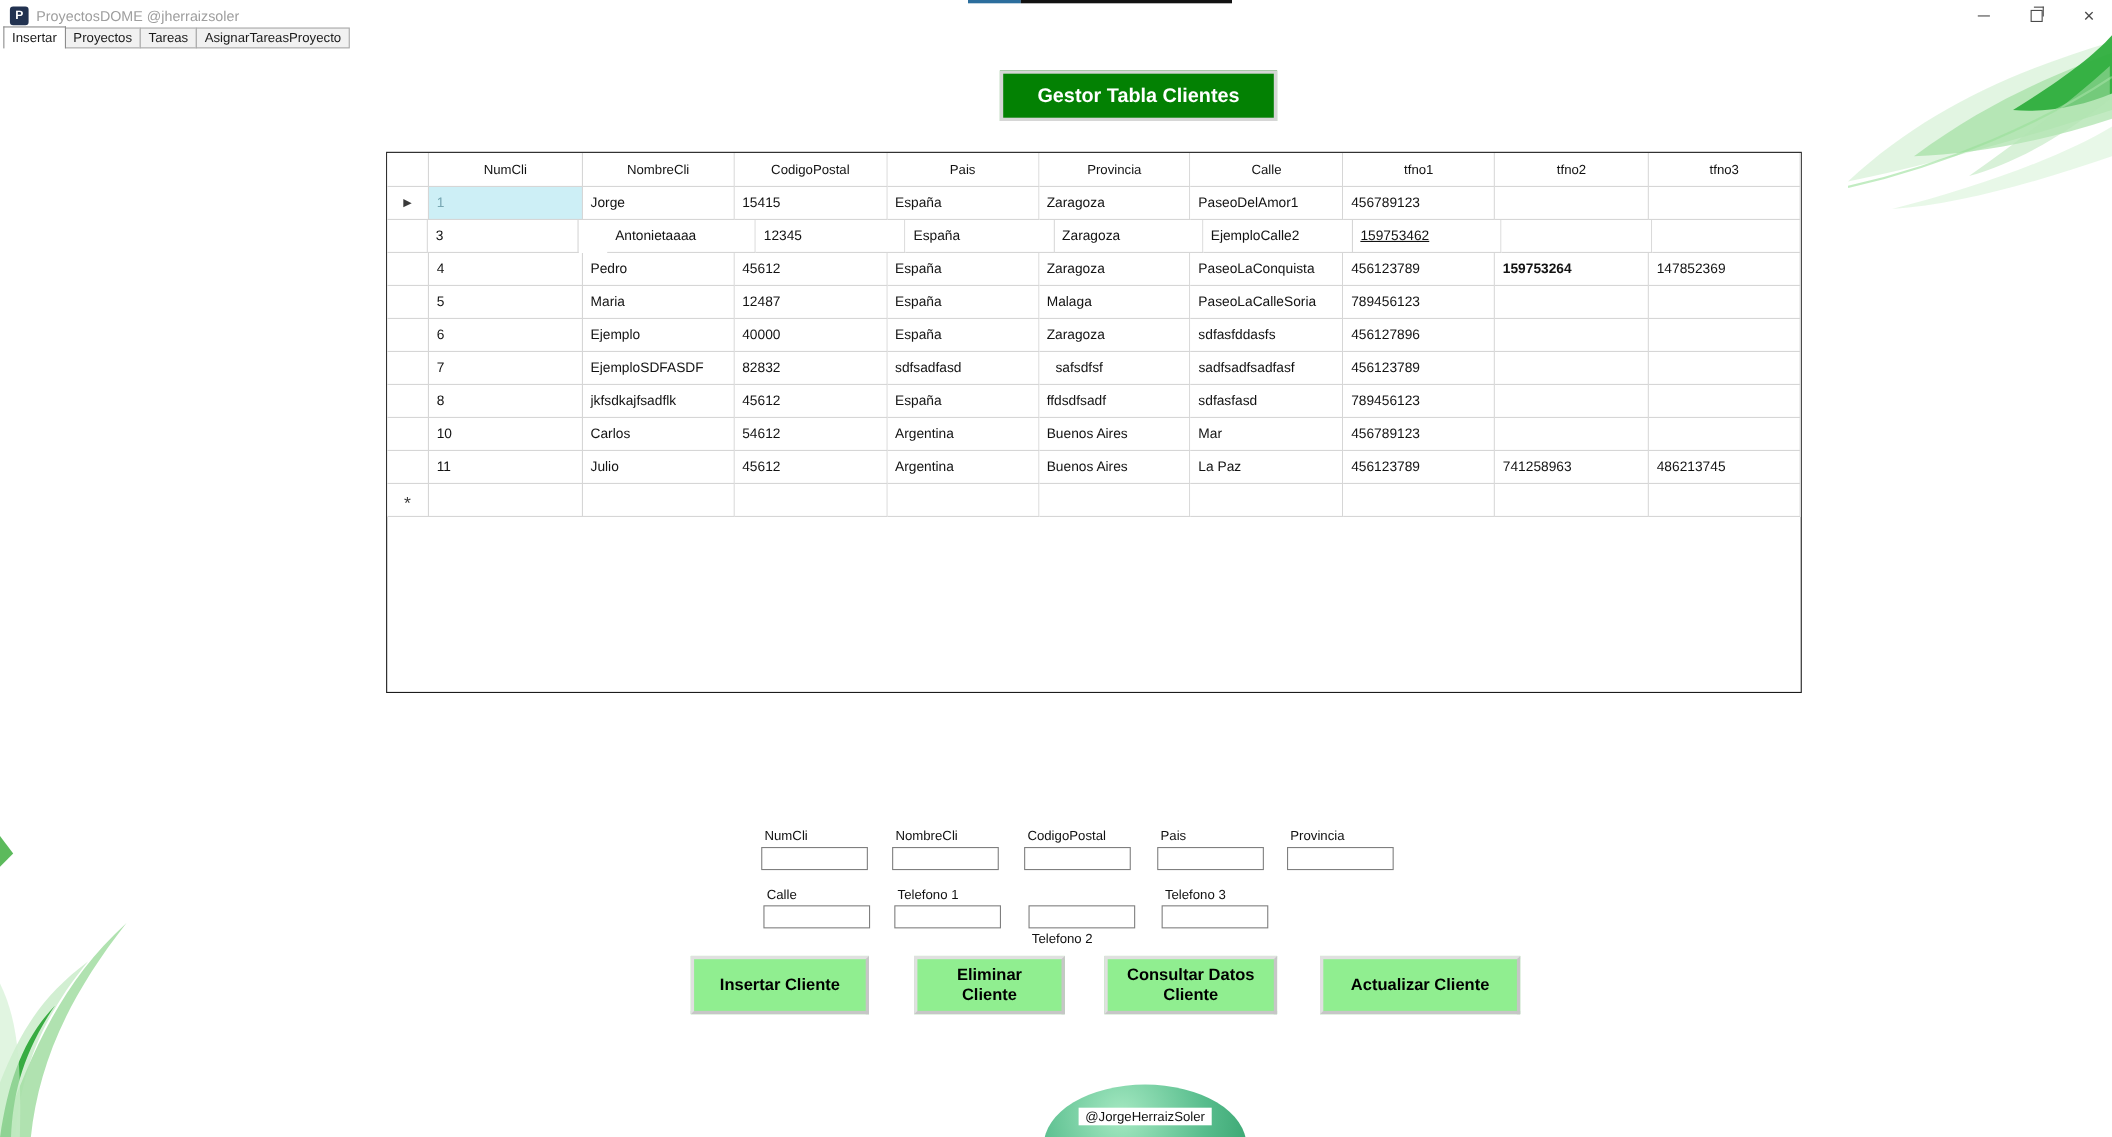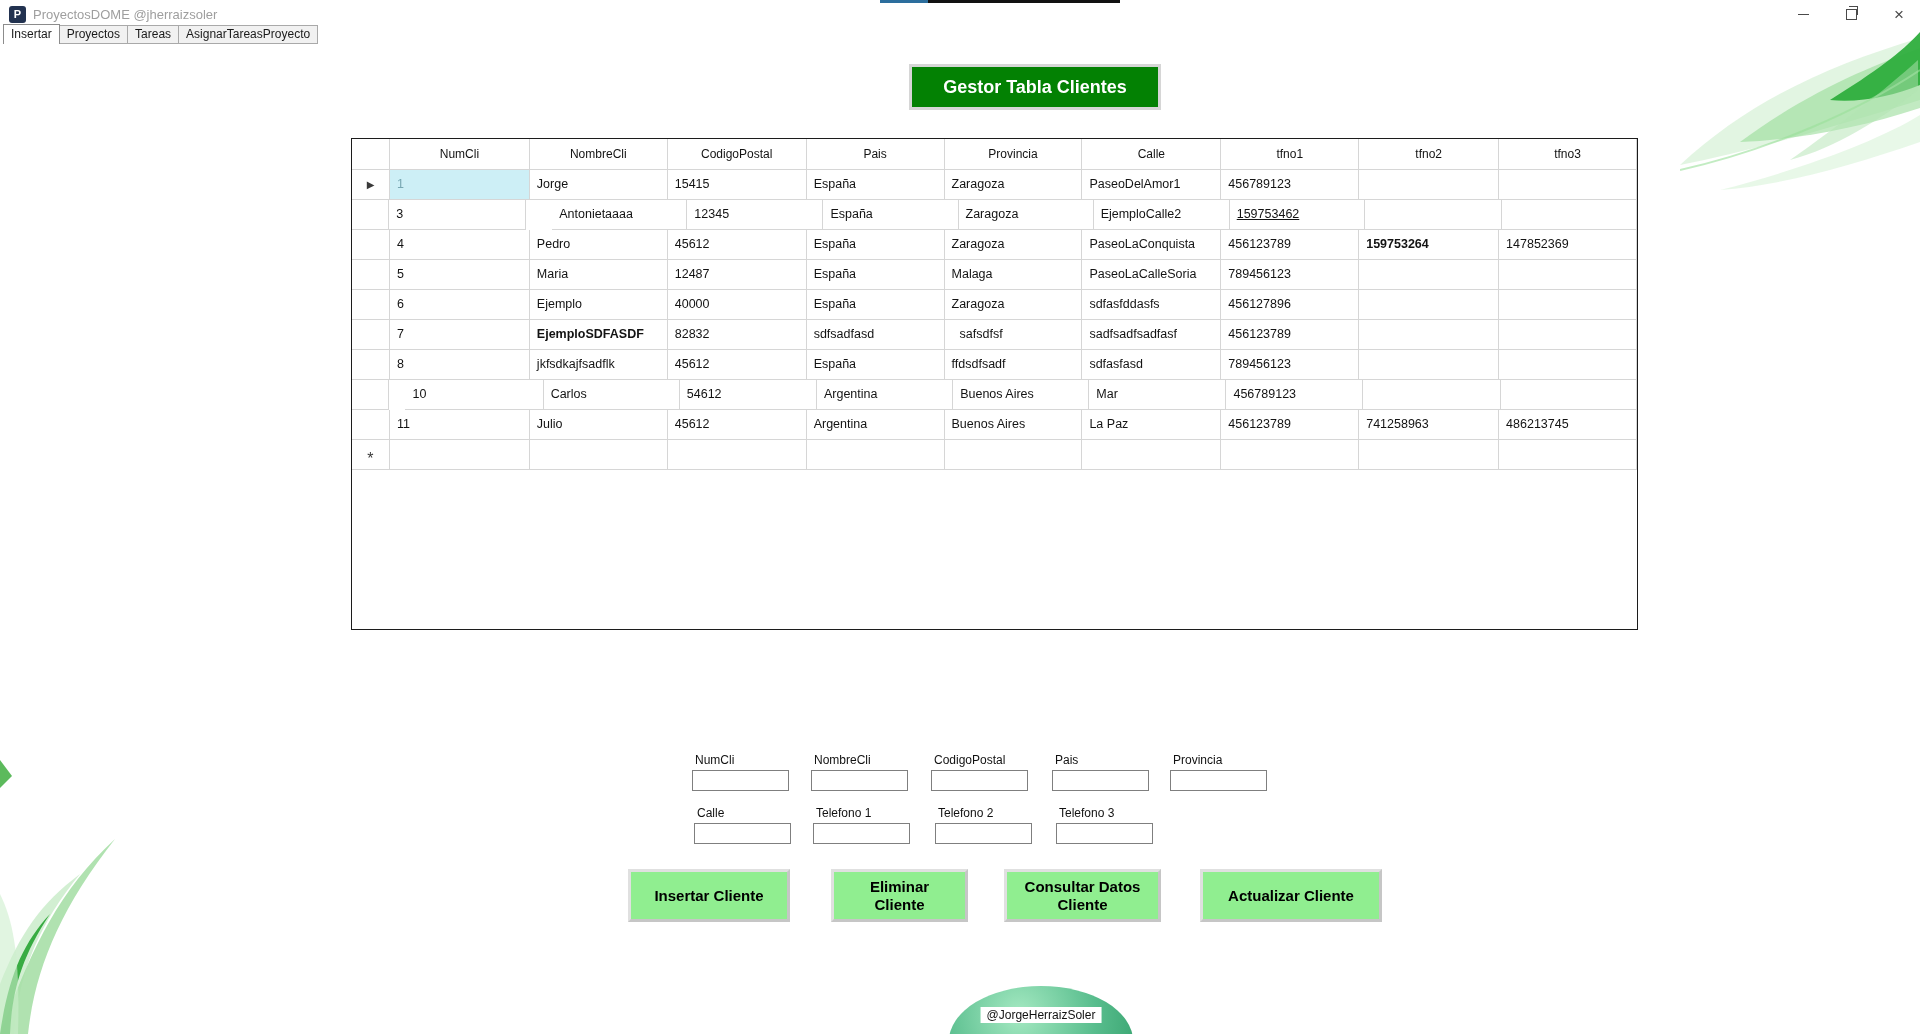--- a/index.html
+++ b/index.html
@@ -172,21 +172,21 @@
           <div class="gcell " style="width: 138px;">España</div>
           <div class="gcell " style="width: 138px;">Zaragoza</div>
           <div class="gcell " style="width: 139px;">sdfasfddasfs</div>
           <div class="gcell " style="width: 138px;">456127896</div>
           <div class="gcell " style="width: 140px;"></div>
           <div class="gcell " style="width: 138px;"></div>
         </div>
         <div class="grow">
           <div class="gcell selcol"></div>
           <div class="gcell " style="width: 140px;">7</div>
-          <div class="gcell " style="width: 138px; font-weight: bold;">EjemploSDFASDF</div>
+          <div class="gcell " style="width: 138px;">EjemploSDFASDF</div>
           <div class="gcell " style="width: 139px;">82832</div>
           <div class="gcell " style="width: 138px;">sdfsadfasd</div>
           <div class="gcell " style="width: 138px; padding-left: 15px;">safsdfsf</div>
           <div class="gcell " style="width: 139px;">sadfsadfsadfasf</div>
           <div class="gcell " style="width: 138px;">456123789</div>
           <div class="gcell " style="width: 140px;"></div>
           <div class="gcell " style="width: 138px;"></div>
         </div>
         <div class="grow">
           <div class="gcell selcol"></div>
@@ -195,21 +195,21 @@
           <div class="gcell " style="width: 139px;">45612</div>
           <div class="gcell " style="width: 138px;">España</div>
           <div class="gcell " style="width: 138px;">ffdsdfsadf</div>
           <div class="gcell " style="width: 139px;">sdfasfasd</div>
           <div class="gcell " style="width: 138px;">789456123</div>
           <div class="gcell " style="width: 140px;"></div>
           <div class="gcell " style="width: 138px;"></div>
         </div>
         <div class="grow">
           <div class="gcell selcol"></div>
-          <div class="gcell " style="width: 140px; margin-left: 16px;">10</div>
+          <div class="gcell " style="width: 140px;">10</div>
           <div class="gcell " style="width: 138px;">Carlos</div>
           <div class="gcell " style="width: 139px;">54612</div>
           <div class="gcell " style="width: 138px;">Argentina</div>
           <div class="gcell " style="width: 138px;">Buenos Aires</div>
           <div class="gcell " style="width: 139px;">Mar</div>
           <div class="gcell " style="width: 138px;">456789123</div>
           <div class="gcell " style="width: 140px;"></div>
           <div class="gcell " style="width: 138px;"></div>
         </div>
         <div class="grow">
@@ -249,21 +249,21 @@
       <div class="flabel" style="left: 934px; top: 753px;">CodigoPostal</div>
       <input class="finput" style="left: 931px; top: 770px;">
       <div class="flabel" style="left: 1055px; top: 753px;">Pais</div>
       <input class="finput" style="left: 1052px; top: 770px;">
       <div class="flabel" style="left: 1173px; top: 753px;">Provincia</div>
       <input class="finput" style="left: 1170px; top: 770px;">
       <div class="flabel" style="left: 697px; top: 806px;">Calle</div>
       <input class="finput" style="left: 694px; top: 823px;">
       <div class="flabel" style="left: 816px; top: 806px;">Telefono 1</div>
       <input class="finput" style="left: 813px; top: 823px;">
-      <div class="flabel" style="left: 938px; top: 806px;">Telefono 2</div>
+      <div class="flabel" style="left: 938px; top: 846px;">Telefono 2</div>
       <input class="finput" style="left: 935px; top: 823px;">
       <div class="flabel" style="left: 1059px; top: 806px;">Telefono 3</div>
       <input class="finput" style="left: 1056px; top: 823px;">
     </div>
 
   <div class="action" style="left:628px;width:162px;">Insertar Cliente</div>
   <div class="action" style="left:831px;width:137px;padding:0 28px;">Eliminar Cliente</div>
   <div class="action" style="left:1004px;width:157px;padding:4px 10px;">Consultar Datos Cliente</div>
   <div class="action" style="left:1200px;width:182px;">Actualizar Cliente</div>
 

